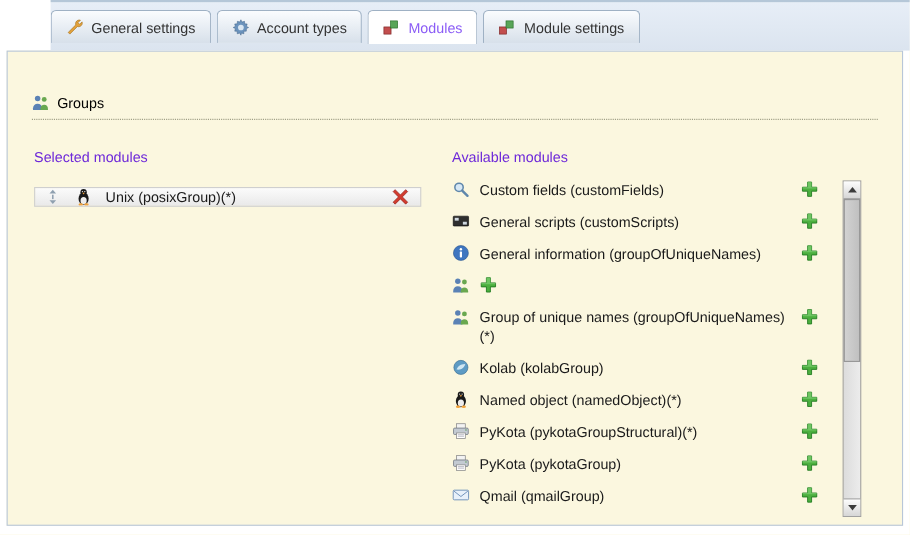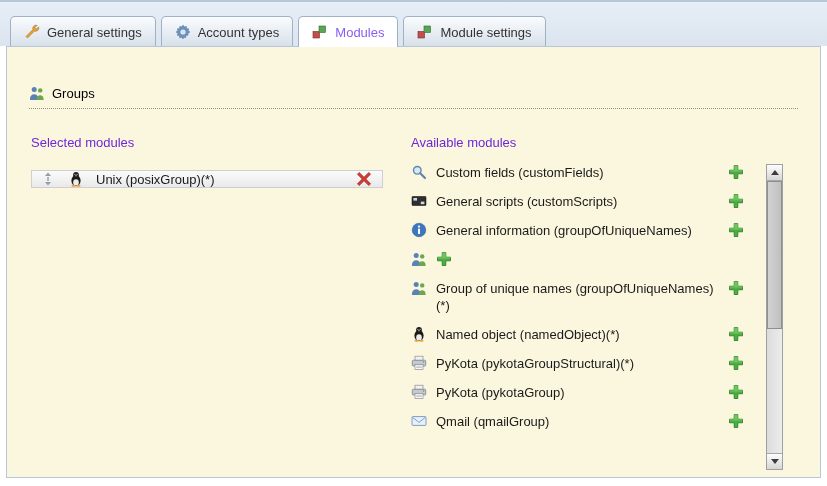--- a/index.html
+++ b/index.html
@@ -12,24 +12,24 @@
     overflow: hidden;
   }
   .page { width: 827px; height: 486px; }
 
   
   .header {
     height: 46px;
     background: linear-gradient(#e7eef7, #dbe4ef);
     border-top: 2px solid #b5c7d8;
     display: flex;
-    align-items: flex-end;
-    padding-left: 10px;
+    align-items: center;
     position: relative;
     z-index: 2;
+    margin-left: 46px;
   }
   .tab {
     display: flex; align-items: center; gap: 7px;
     padding: 7px 13px 6px 13px;
     margin-right: 5px;
     border: 1px solid #9fb1c4;
     border-bottom: none;
     border-radius: 5px 5px 0 0;
     background: linear-gradient(#fafcfe, #d7e0ea);
     color: #333;
@@ -311,20 +311,37 @@
                     <svg viewBox="0 0 16 16">
                       <path d="M6.2 1.5h3.6v4.7h4.7v3.6H9.8v4.7H6.2V9.8H1.5V6.2h4.7z" fill="#4caf3f" stroke="#1f7a1f" stroke-width="0.8"></path>
                       <path d="M6.2 1.5h3.6v4.7h4.7v1.2H1.5V6.2h4.7z" fill="#7ed072" opacity="0.7"></path>
                     </svg>
                   </span>
                 </span>
               </div>
               <div class="av-row">
                 <span class="icon">
                   <svg viewBox="0 0 16 16">
+                    <circle cx="8" cy="8" r="6.4" fill="#5d9bc4" stroke="#3b6f93" stroke-width="0.6"></circle>
+                    <path d="M4 10c1.2-2.8 3-4.6 8-5-1 3.4-3.4 5.6-8 5z" fill="#cfe6f2"></path>
+                  </svg>
+                </span>
+                <span class="av-label">Kolab (kolabGroup)</span>
+                <span class="btn">
+                  <span class="icon">
+                    <svg viewBox="0 0 16 16">
+                      <path d="M6.2 1.5h3.6v4.7h4.7v3.6H9.8v4.7H6.2V9.8H1.5V6.2h4.7z" fill="#4caf3f" stroke="#1f7a1f" stroke-width="0.8"></path>
+                      <path d="M6.2 1.5h3.6v4.7h4.7v1.2H1.5V6.2h4.7z" fill="#7ed072" opacity="0.7"></path>
+                    </svg>
+                  </span>
+                </span>
+              </div>
+              <div class="av-row">
+                <span class="icon">
+                  <svg viewBox="0 0 16 16">
                     <ellipse cx="8" cy="9.6" rx="4.6" ry="5.6" fill="#1a1a1a"></ellipse>
                     <ellipse cx="8" cy="11.4" rx="2.8" ry="3.2" fill="#ededed"></ellipse>
                     <circle cx="8" cy="3.8" r="2.9" fill="#1a1a1a"></circle>
                     <circle cx="6.9" cy="3.2" r="0.55" fill="#fff"></circle>
                     <circle cx="9.1" cy="3.2" r="0.55" fill="#fff"></circle>
                     <path d="M6.9 4.3h2.2L8 5.8z" fill="#f2a33c"></path>
                     <ellipse cx="5.4" cy="14.8" rx="2" ry="1.1" fill="#f2a33c"></ellipse>
                     <ellipse cx="10.6" cy="14.8" rx="2" ry="1.1" fill="#f2a33c"></ellipse>
                   </svg>
                 </span>

